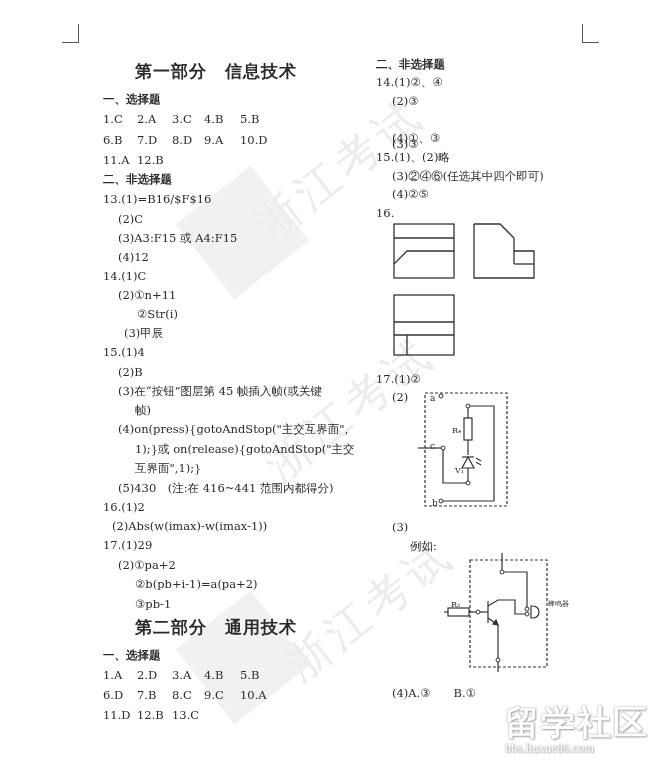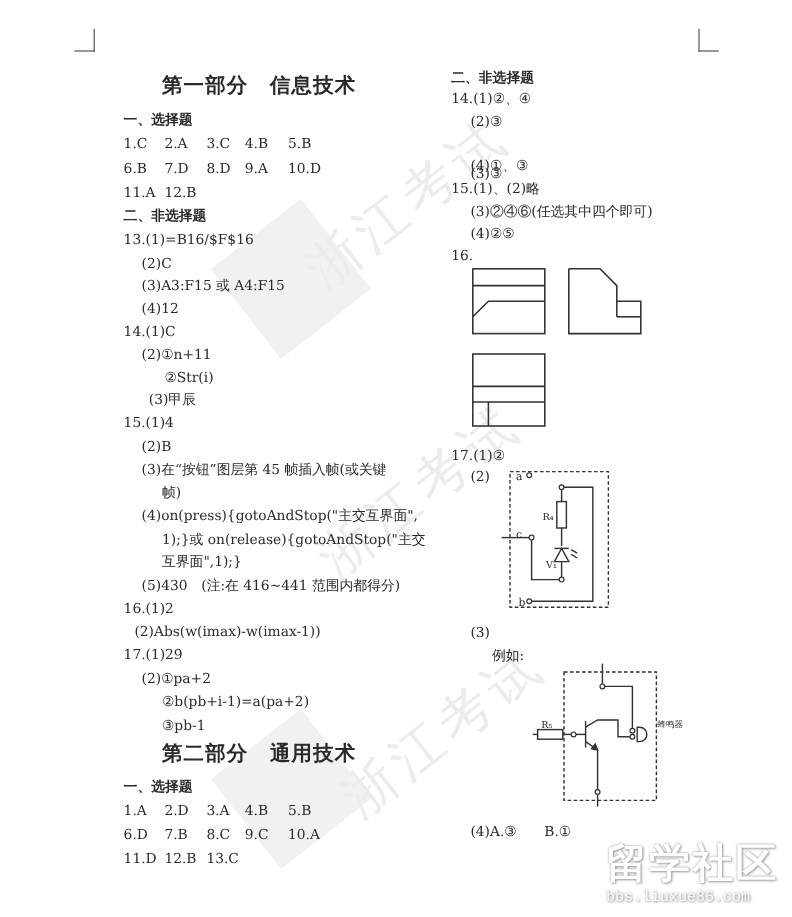--- a/index.html
+++ b/index.html
@@ -10,21 +10,21 @@
   .crop.tr { left:582px; top:24px; width:16px; height:18px; border-left-width:1px; border-bottom-width:1px; }
   .watermark { position:absolute; font-family:"DejaVu Sans", sans-serif; color:#ececec; font-size:44px;
                transform:rotate(-38deg); white-space:nowrap; pointer-events:none; letter-spacing:6px; }
   .wm-logo { position:absolute; width:95px; height:95px; background:#f1f1f1; transform:rotate(-38deg); }
   .line { position:absolute; font-size:11.5px; line-height:14px; white-space:nowrap; }
   .h-part { position:absolute; font-size:17px; font-weight:bold; letter-spacing:1px; white-space:nowrap; }
   .h-sec { position:absolute; font-size:11.5px; font-weight:bold; font-family:"DejaVu Sans", sans-serif; white-space:nowrap; }
   .row { position:absolute; font-size:11.5px; display:flex; white-space:nowrap; }
   .row span { display:inline-block; }
   svg { position:absolute; overflow:visible; }
-  .site-logo { position:absolute; left:505px; top:705px; color:#fff; font-family:Liberation Mono, monospace;
+  .site-logo { position:absolute; left:505px; top:705px; color:#fff; font-family:Liberation Serif, serif;
                text-shadow:0 0 2px #999, 1px 1px 2px #aaa; }
   .site-logo .big { font-size:34px; font-weight:bold; letter-spacing:2px; line-height:36px; }
   .site-logo .small { font-size:12.5px; line-height:14px; }
 </style>
 </head>
 <body>
 
 <div class="crop tl"></div>
 <div class="crop tr"></div>
 

